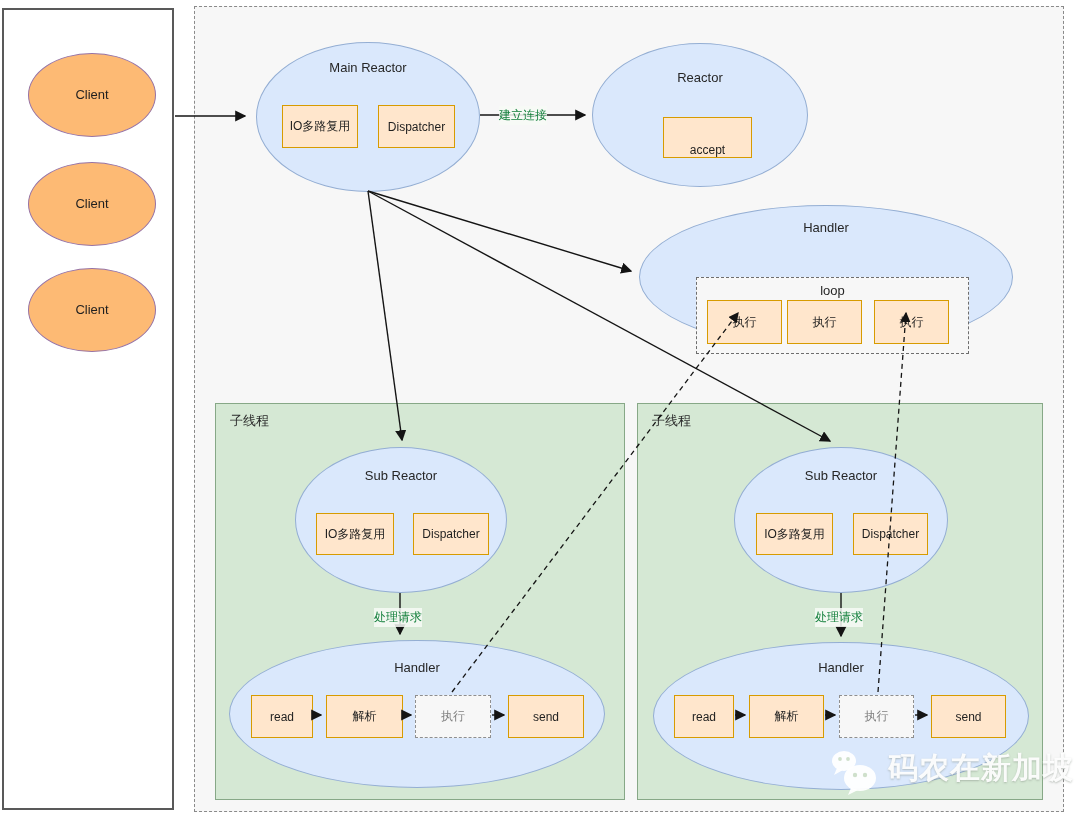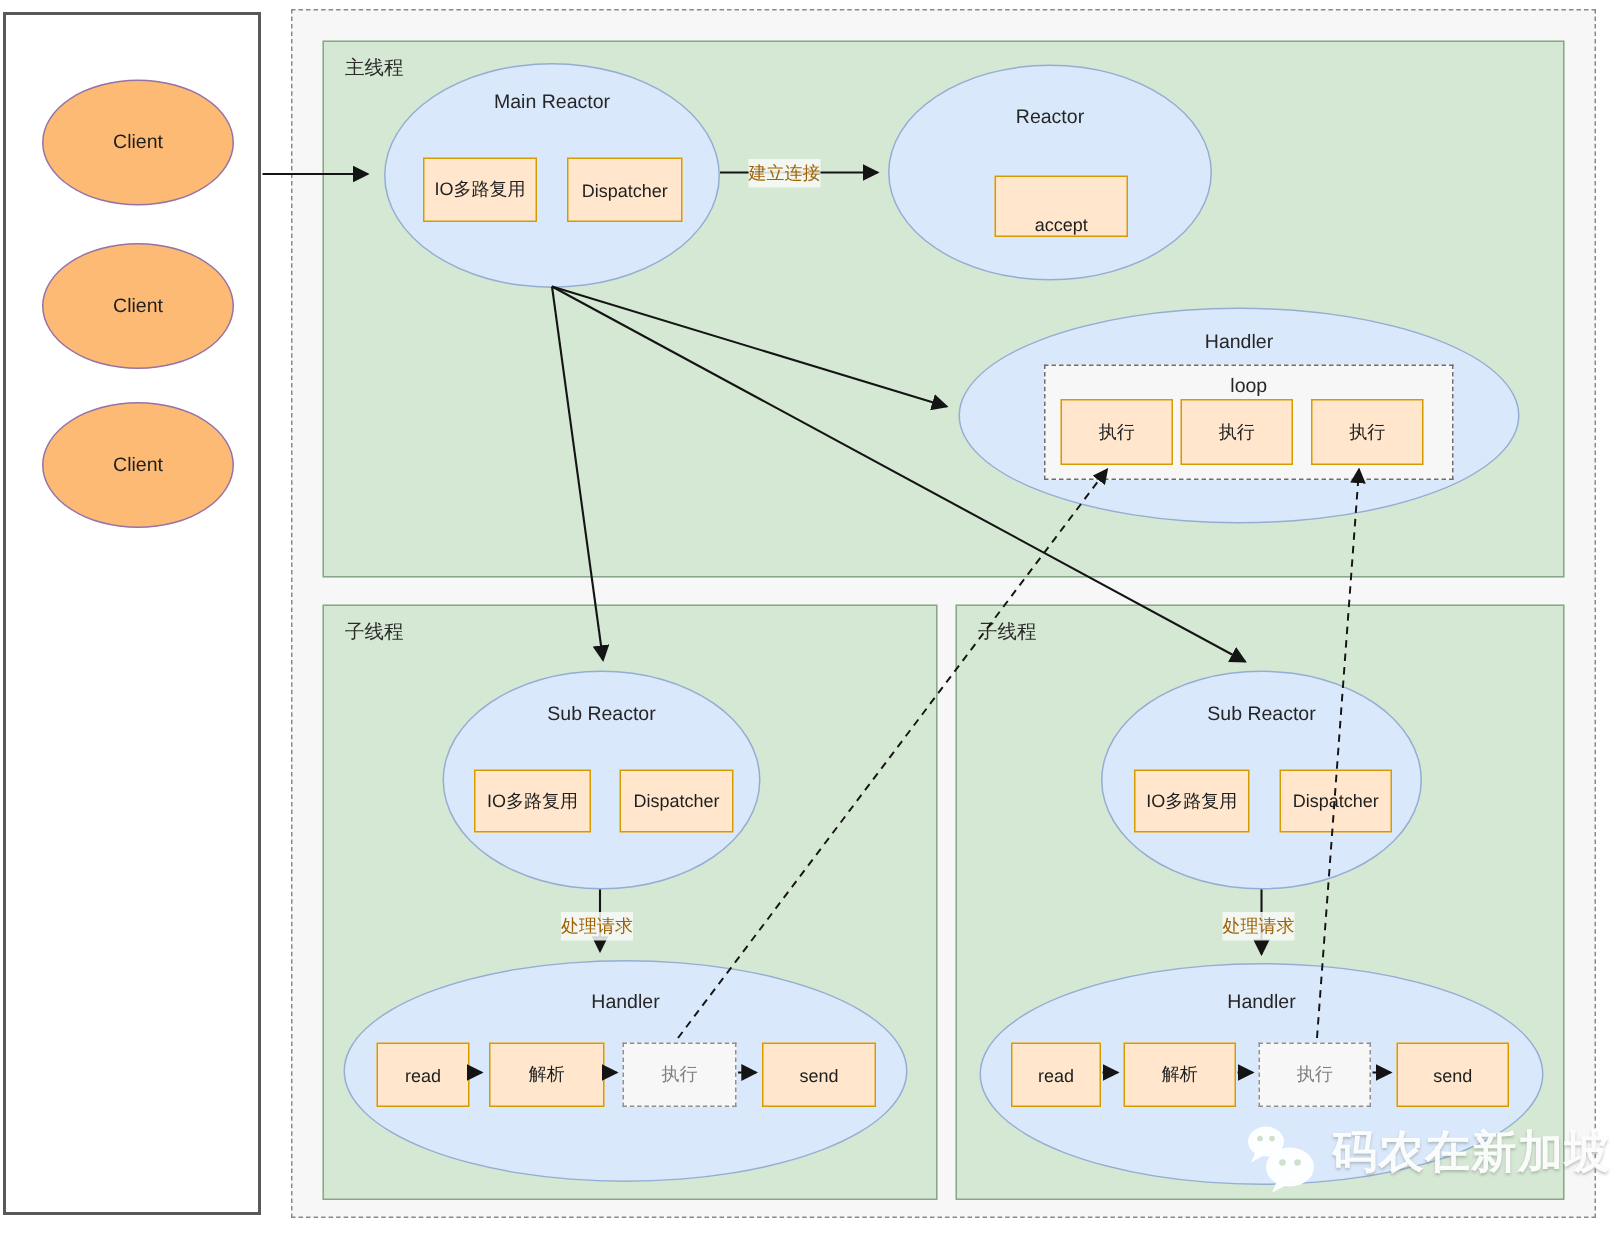--- a/index.html
+++ b/index.html
@@ -17,28 +17,28 @@
 
   .ellipse{position:absolute;border-radius:50%;box-sizing:border-box;z-index:2;}
   .blue{background:#dae8fc;border:1.5px solid #94aed3;}
   .purple{background:#fdba74;border:1.5px solid #9673a6;}
   .node-title{position:absolute;left:0;width:100%;text-align:center;font-size:13px;color:#262626;}
 
   .obox{position:absolute;background:#ffe6cc;border:1px solid #d79b00;box-sizing:border-box;
     display:flex;align-items:center;justify-content:center;font-size:12px;color:#1f1f1f;z-index:3;}
   .dashed-exec{background:#f7f7f7;border:1px dashed #8f8f8f;color:#808080;}
 
-  .loop-box{position:absolute;background:#f7f7f7;border:1px dashed #6e6e6e;box-sizing:border-box;z-index:2;}
+  .loop-box{position:absolute;background:#f7f7f7;border:1px dashed #6e6e6e;box-sizing:border-box;z-index:2;margin-top:34px;}
   .loop-label{position:absolute;top:5px;left:0;width:100%;text-align:center;font-size:13px;color:#262626;}
 
   .client-label{position:absolute;left:0;width:100%;top:50%;transform:translateY(-55%);
     text-align:center;font-size:13px;color:#1f1f1f;}
 
   svg.arrows{position:absolute;left:0;top:0;width:1080px;height:825px;z-index:6;pointer-events:none;}
-  .edge-label{position:absolute;font-size:12px;color:#a16207;background:rgba(247,250,246,0.85);
+  .edge-label{position:absolute;font-size:12px;color:#15803d;background:rgba(247,250,246,0.85);
     padding:1px 0;z-index:7;white-space:nowrap;}
 
   .watermark{position:absolute;left:828px;top:748px;display:flex;gap:6px;z-index:8;}
   .watermark-text{font-size:30px;font-weight:bold;color:rgba(255,255,255,0.93);
     text-shadow:0 1px 2px rgba(120,130,120,0.45);letter-spacing:1px;}
 </style>
 </head>
 <body>
 
 <div class="canvas">
@@ -50,23 +50,20 @@
       <span class="client-label">Client</span>
     </div>
     <div class="ellipse purple" style="left:24px;top:152px;width:128px;height:84px;">
       <span class="client-label">Client</span>
     </div>
     <div class="ellipse purple" style="left:24px;top:258px;width:128px;height:84px;">
       <span class="client-label">Client</span>
     </div>
   </div>
 
-  <div class="panel" style="left:215px;top:27px;width:828px;height:358px;">
-    <span class="panel-label">主线程</span>
-  </div>
 
   <div class="panel" style="left:215px;top:403px;width:410px;height:397px;">
     <span class="panel-label">子线程</span>
   </div>
   <div class="panel" style="left:637px;top:403px;width:406px;height:397px;">
     <span class="panel-label">子线程</span>
   </div>
 
   <div class="ellipse blue" style="left:256px;top:42px;width:224px;height:150px;">
     <div class="node-title" style="top:17px;">Main Reactor</div>

